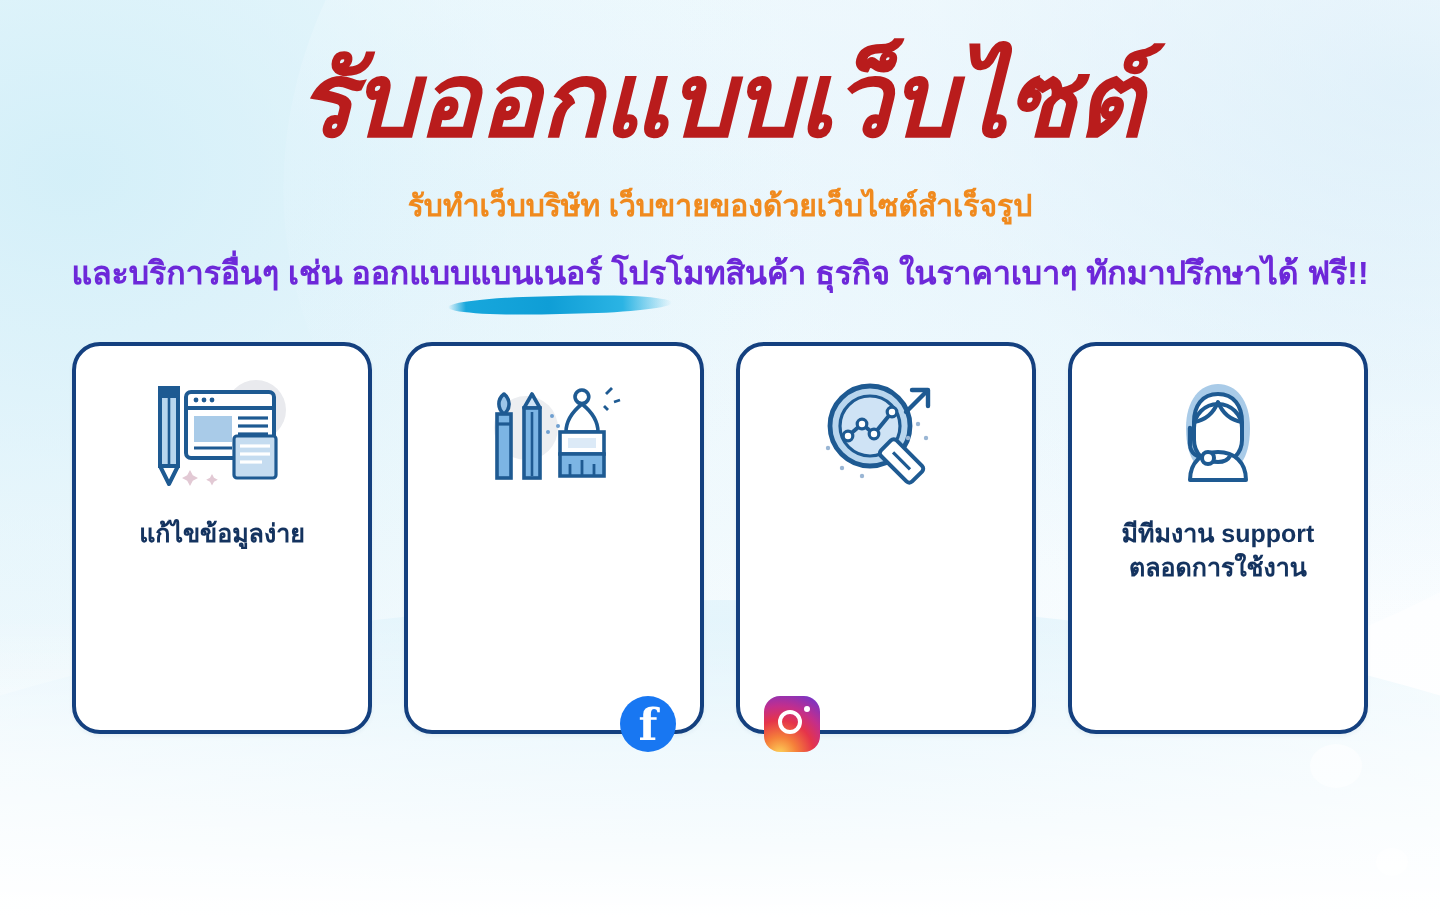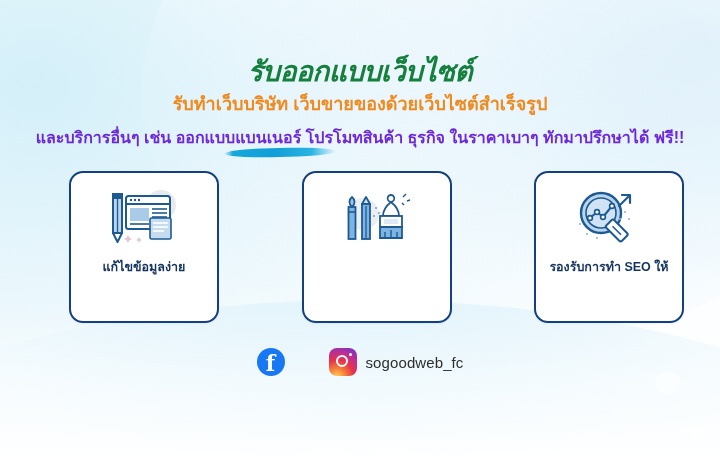--- a/index.html
+++ b/index.html
@@ -24,47 +24,46 @@
     border-radius:50%;
     background:radial-gradient(ellipse at 50% 32%,rgba(213,239,250,.95) 0%,rgba(229,245,252,.72) 42%,rgba(246,252,254,.35) 68%,rgba(255,255,255,0) 85%);}
   .bg-bottom-fade{position:absolute;left:0;right:0;bottom:0;height:150px;
     background:linear-gradient(180deg,rgba(255,255,255,0) 0%,rgba(255,255,255,.55) 45%,#ffffff 100%);}
   .bg-dot{position:absolute;border-radius:50%;background:rgba(255,255,255,.55);}
 
   
   .header{position:absolute;left:0;right:0;top:0;text-align:center;}
   .headline{
     position:absolute;left:0;right:0;top:26px;
-    font-size:28px;line-height:50px;font-weight:bold;font-style:italic;
-    color:#15803d;letter-spacing:-.5px;white-space:nowrap;margin-top:21px;
+    font-size:52px;line-height:50px;font-weight:bold;font-style:italic;
+    color:#b91c1c;letter-spacing:-.5px;white-space:nowrap;
   }
   .subtitle{
     position:absolute;left:0;right:0;top:90px;
-    font-size:18px;line-height:28px;font-weight:bold;color:#f08a1e;white-space:nowrap;
+    font-size:15px;line-height:28px;font-weight:bold;color:#f08a1e;white-space:nowrap;
   }
   .tagline{
     position:absolute;left:0;right:0;top:128px;
     font-size:16px;line-height:19px;font-weight:bold;color:#6d28d9;white-space:nowrap;
   }
   .brush-underline{
     position:absolute;left:224px;top:148px;width:112px;height:9px;
     background:linear-gradient(90deg,rgba(22,166,219,0) 0%,#17a7dc 8%,#0f9ed6 45%,#2bb4e4 78%,rgba(43,180,228,0) 100%);
     border-radius:50%/60%;
     transform:rotate(-1.2deg);
   }
 
   
   .cards{position:absolute;left:36px;top:171px;width:648px;height:152px;
     display:flex;justify-content:space-between;}
   .card{
-    width:150px;height:152px;box-sizing:border-box;
+    width:150px;height:196px;box-sizing:border-box;
     background:#ffffff;border:2px solid #14407f;border-radius:14px;
     display:flex;flex-direction:column;align-items:center;
     box-shadow:0 1px 2px rgba(20,64,127,.06);
-    margin-left:33px;
   }
   .card-icon{height:86px;display:flex;align-items:center;justify-content:center;
     padding-top:6px;box-sizing:border-box;}
   .card-text{font-size:12.5px;line-height:17px;color:#14335f;text-align:center;font-weight:bold;}
   .card-text .l2{display:block;}
 
   
   .socials{position:absolute;left:0;right:0;top:348px;
     display:flex;justify-content:center;align-items:center;gap:44px;}
   .social{display:flex;align-items:center;gap:9px;}
@@ -202,35 +201,53 @@
             <circle cx="54" cy="24" r="1.1"></circle>
             <circle cx="58" cy="31" r="1.1"></circle>
             <circle cx="49" cy="31" r="1.1"></circle>
             <circle cx="16" cy="46" r="1.1"></circle>
             <circle cx="26" cy="50" r="1.1"></circle>
             <circle cx="9" cy="36" r="1.1"></circle>
           </g>
         </svg>
       </div>
       <div class="card-text">
-        <span>รองรับการทำ SEO ให้</span>
-      </div>
-    </div>
-
+      </div>
+    </div>
+
+    <div class="card">
+      <div class="card-icon">
+        <svg width="76" height="62" viewBox="0 0 76 62">
+          <path d="M22 26 c0 -14 7 -22 16 -22 c9 0 16 8 16 22 c0 9 -2 14 -4 17 h-24 c-2 -3 -4 -8 -4 -17z" fill="#a9cbe8"></path>
+          <path d="M24 50 c0 -8 6 -12 14 -12 c8 0 14 4 14 12z" fill="#a9cbe8"></path>
+          <path d="M38 9 c8 0 12 6 12 14 v9 a12 12 0 0 1 -24 0 v-9 c0 -8 4 -14 12 -14z" fill="#ffffff" stroke="#1e5a92" stroke-width="2"></path>
+          <path d="M26 23 c6 -1 10 -5 12 -10 c2 5 6 9 12 10" fill="none" stroke="#1e5a92" stroke-width="2" stroke-linejoin="round"></path>
+          <path d="M24 52 c0 -9 6 -14 14 -14 c8 0 14 5 14 14z" fill="#ffffff" stroke="#1e5a92" stroke-width="2" stroke-linejoin="round"></path>
+          <path d="M32 40 c2 4 10 4 12 0" fill="none" stroke="#1e5a92" stroke-width="2"></path>
+          <path d="M26 30 v-4 a12 12 0 0 1 24 0 v4" fill="none" stroke="#1e5a92" stroke-width="2"></path>
+          <path d="M24 26 v8" fill="none" stroke="#1e5a92" stroke-width="2.2" stroke-linecap="round"></path>
+          <path d="M24 34 c0 5 4 7 8 7" fill="none" stroke="#1e5a92" stroke-width="2" stroke-linecap="round"></path>
+          <circle cx="33" cy="41" r="3" fill="#ffffff" stroke="#1e5a92" stroke-width="2"></circle>
+        </svg>
+      </div>
+      <div class="card-text">
+        <span>มีทีมงาน support</span>
+        <span class="l2">ตลอดการใช้งาน</span>
+      </div>
+    </div>
 
   </div>
 
   <div class="socials">
     <div class="social">
       <div class="fb-icon">
           <div class="f">f</div>
         </div>
     </div>
     <div class="social">
       <div class="ig-icon">
         <div class="ring"></div>
           <div class="dot"></div>
       </div>
-      <div class="social-label">sogoodweb_fc</div>
     </div>
   </div>
 
 </div>
 
 </body></html>

